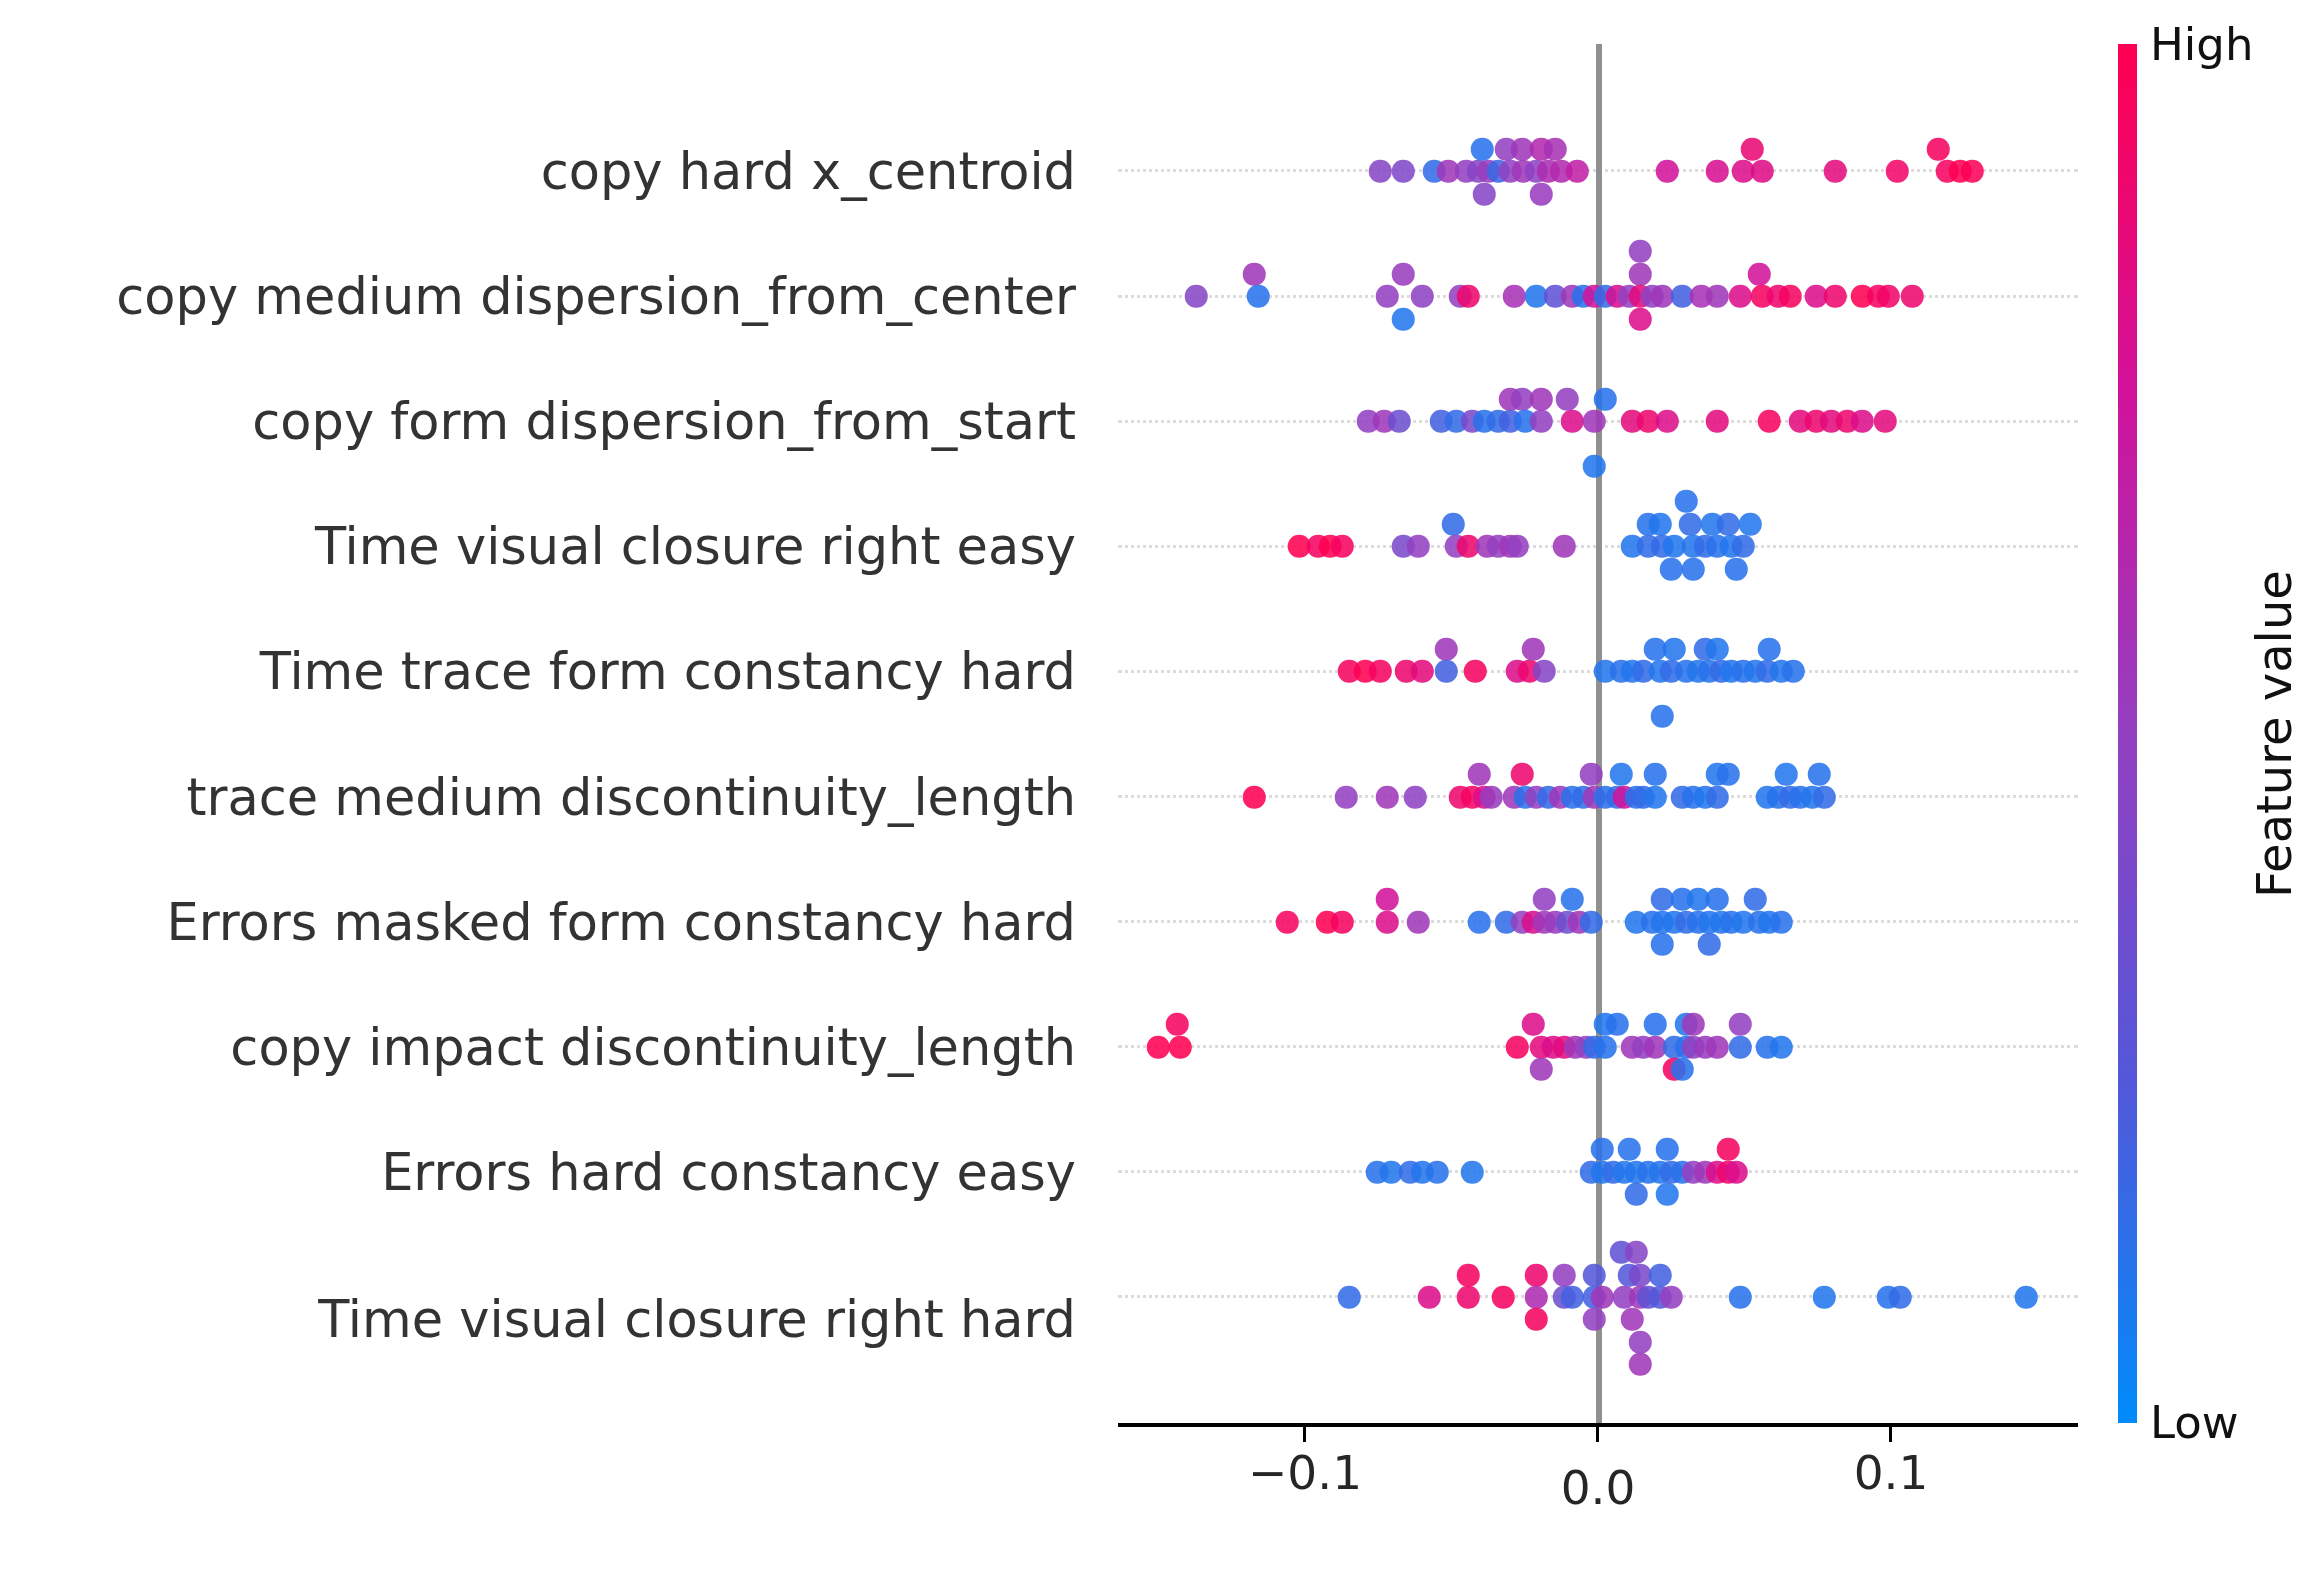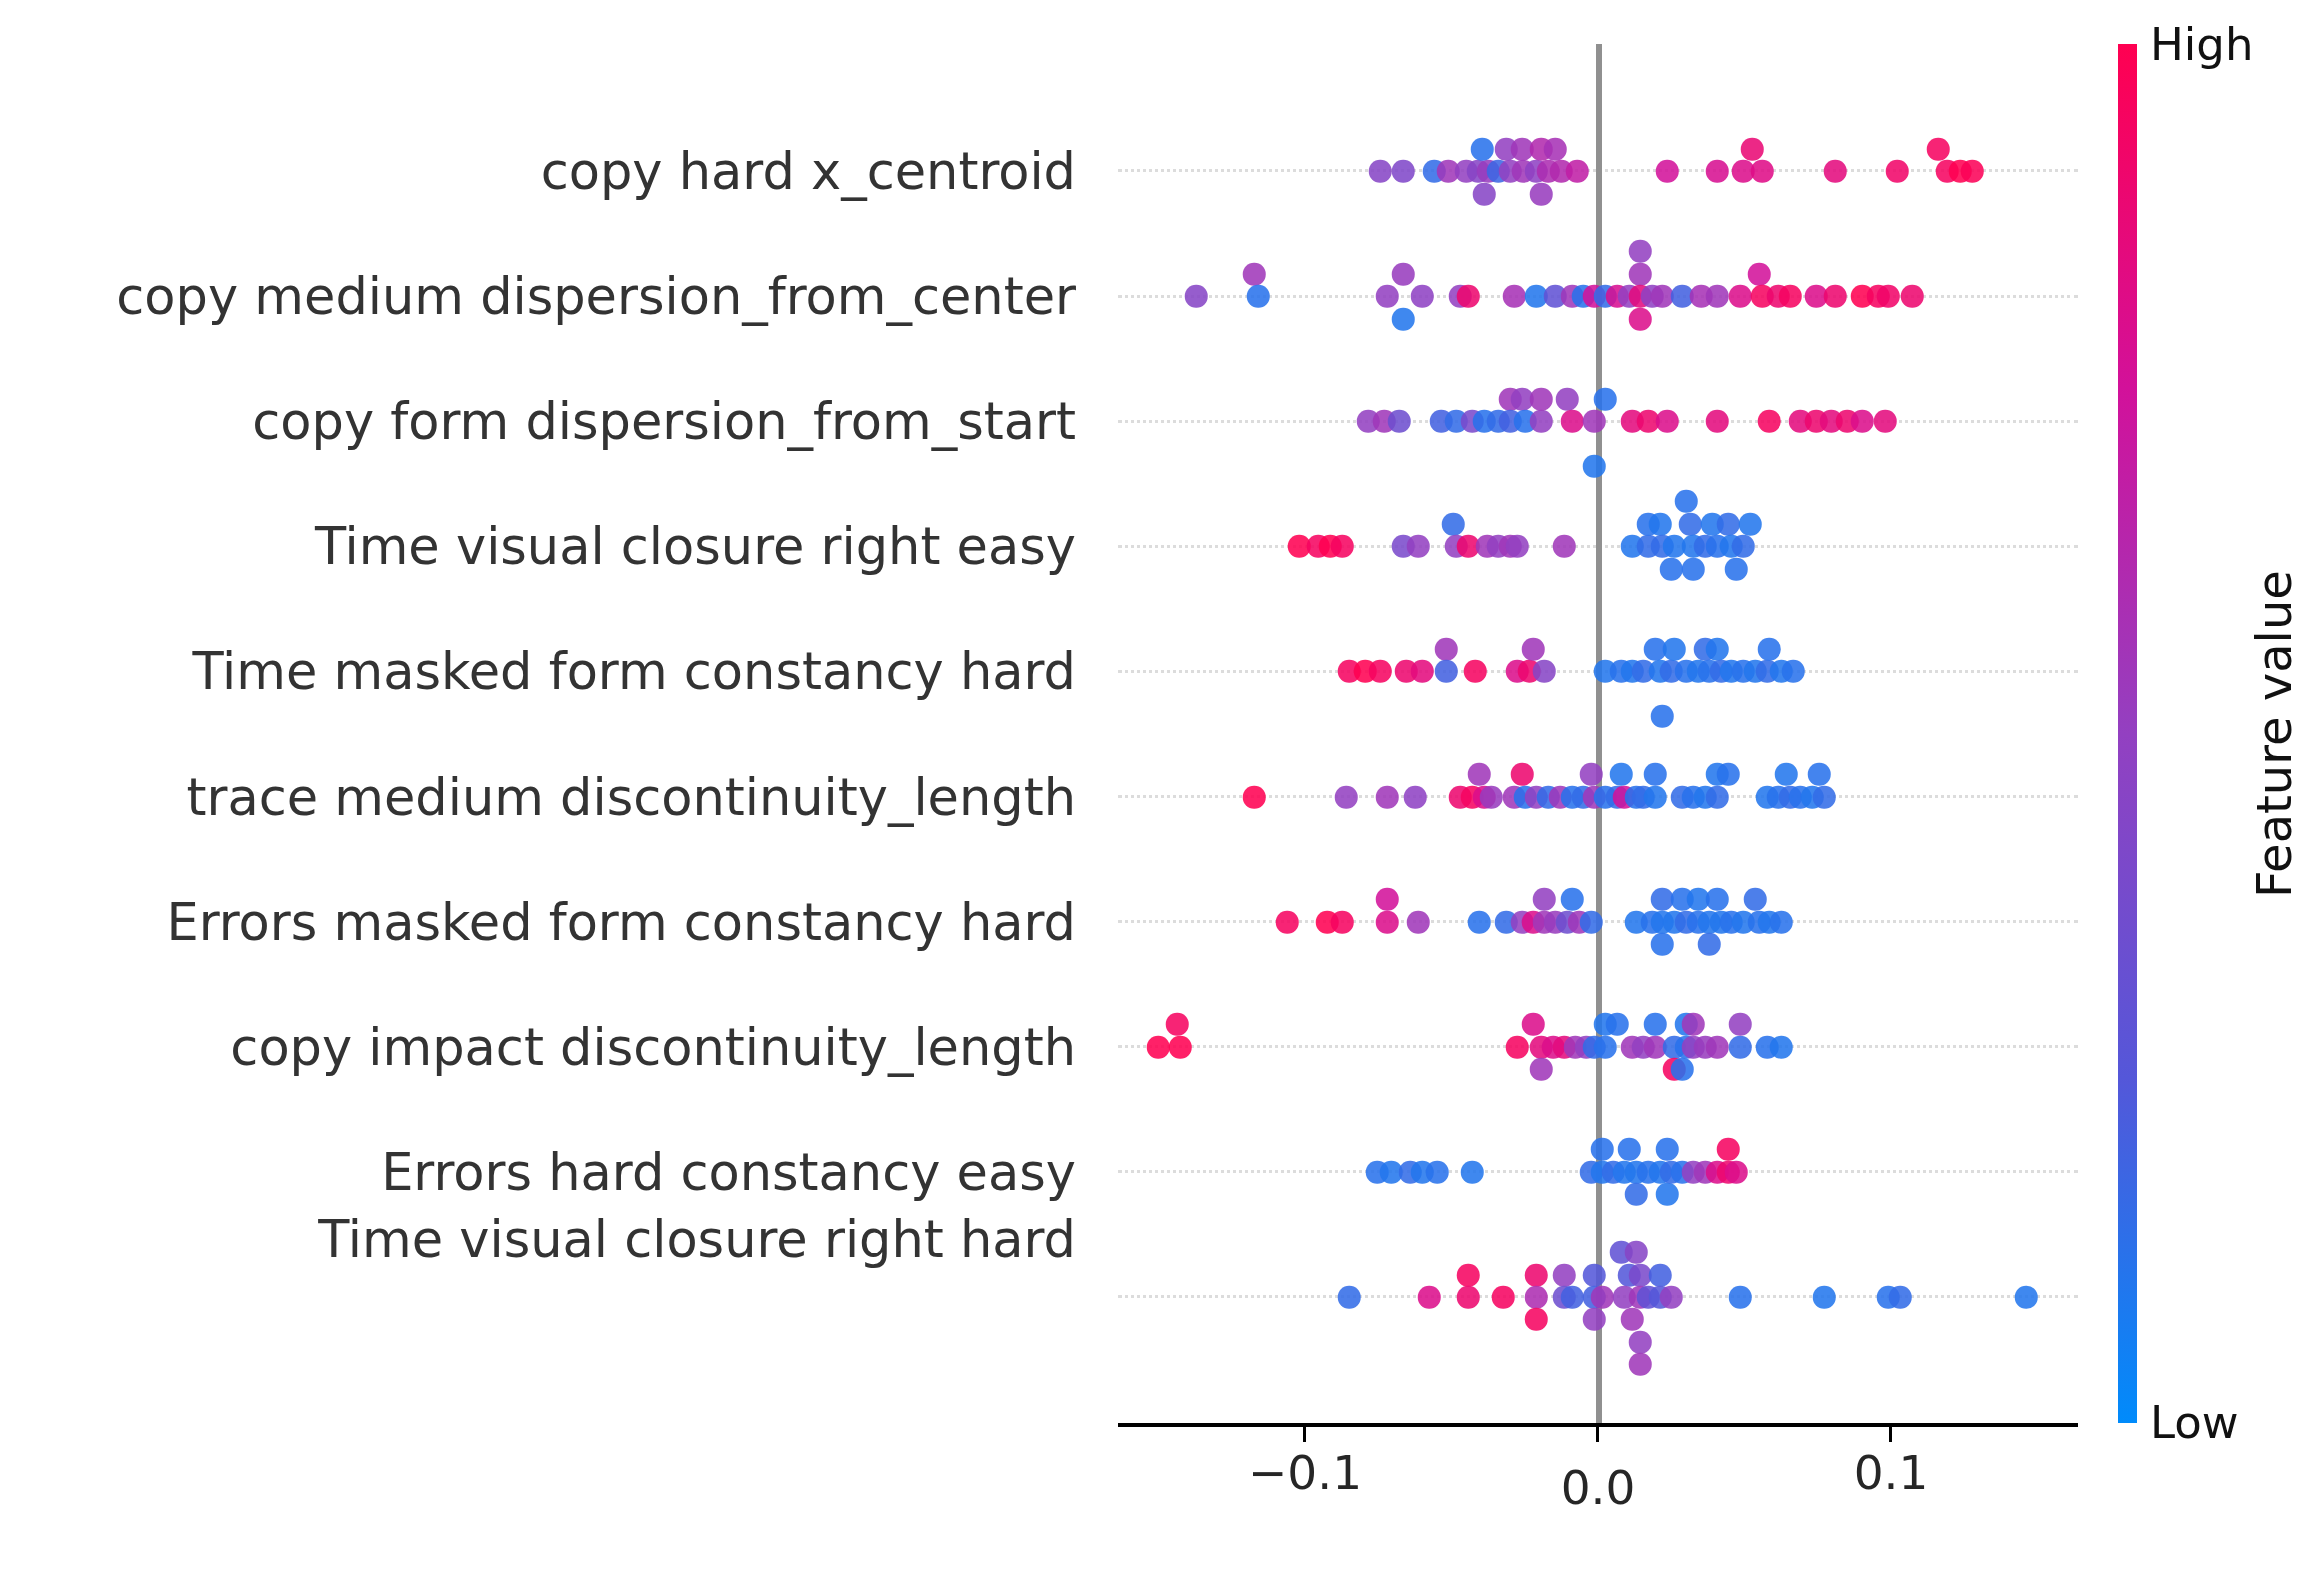--- a/index.html
+++ b/index.html
@@ -52,26 +52,26 @@
 </head>
 <body>
 
 <div class="fig">
 
   <div id="labels-layer">
       <div class="feature-label" style="top: 171px; width: 1076px;">copy hard x_centroid</div>
       <div class="feature-label" style="top: 296px; width: 1076px;">copy medium dispersion_from_center</div>
       <div class="feature-label" style="top: 421px; width: 1076px;">copy form dispersion_from_start</div>
       <div class="feature-label" style="top: 546px; width: 1076px;">Time visual closure right easy</div>
-      <div class="feature-label" style="top: 671px; width: 1076px;">Time masked form constancy hard</div>
+      <div class="feature-label" style="top: 671px; width: 1076px;">Time trace form constancy hard</div>
       <div class="feature-label" style="top: 797px; width: 1076px;">trace medium discontinuity_length</div>
       <div class="feature-label" style="top: 922px; width: 1076px;">Errors masked form constancy hard</div>
       <div class="feature-label" style="top: 1047px; width: 1076px;">copy impact discontinuity_length</div>
       <div class="feature-label" style="top: 1172px; width: 1076px;">Errors hard constancy easy</div>
-      <div class="feature-label" style="top: 1239px; width: 1076px;">Time visual closure right hard</div>
+      <div class="feature-label" style="top: 1319px; width: 1076px;">Time visual closure right hard</div>
     </div>
   <div id="plot-layer">
       <div class="guide" style="left: 1118px; width: 960px; top: 169px;"></div>
       <div class="dot" style="left: 1380px; top: 171px; background: rgb(134, 69, 198);"></div>
       <div class="dot" style="left: 1403px; top: 171px; background: rgb(127, 71, 201);"></div>
       <div class="dot" style="left: 1434px; top: 171px; background: rgb(50, 108, 231);"></div>
       <div class="dot" style="left: 1448px; top: 171px; background: rgb(160, 55, 185);"></div>
       <div class="dot" style="left: 1466px; top: 171px; background: rgb(147, 64, 193);"></div>
       <div class="dot" style="left: 1478px; top: 171px; background: rgb(134, 69, 198);"></div>
       <div class="dot" style="left: 1488px; top: 171px; background: rgb(152, 60, 190);"></div>

